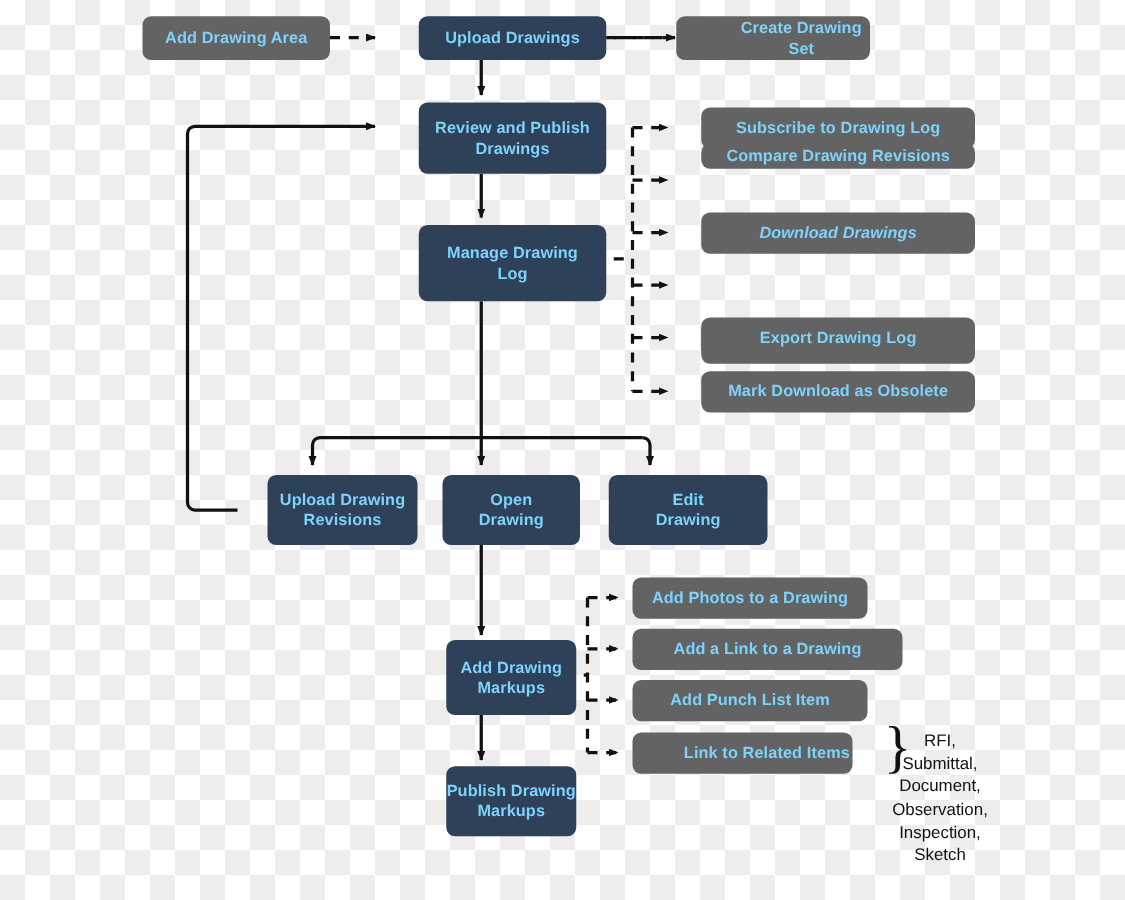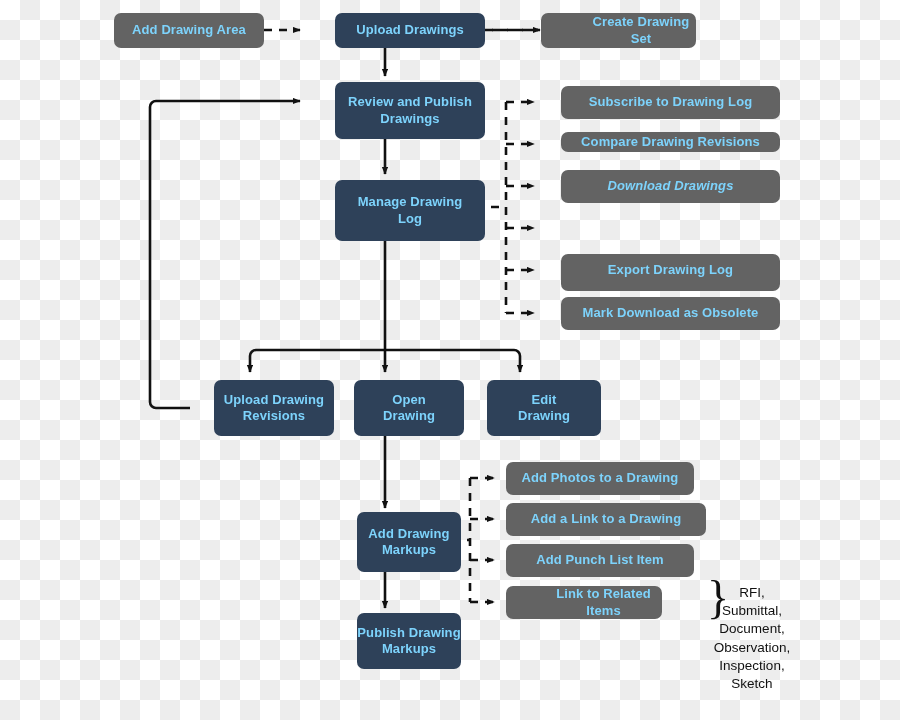--- a/index.html
+++ b/index.html
@@ -128,49 +128,49 @@
   <div class="node secondary f13" style="left:541px; top:13px; width:155px; height:35px;padding-left:45px;">Create Drawing Set</div>
 
   <div class="node primary f13" style="left:311px; top:82px; width:150px; height:57px;">Review and Publish
 Drawings</div>
 
   <div class="node primary f13" style="left:311px; top:180px; width:150px; height:61px;">Manage Drawing
 Log</div>
 
   <div class="node secondary f13" style="left:561px; top:86px; width:219px; height:33px;">Subscribe to Drawing Log</div>
 
-  <div class="node secondary f13" style="left:561px; top:132px; width:219px; height:20px;text-align:center;">Compare Drawing Revisions</div>
+  <div class="node secondary f13" style="left:561px; top:115px; width:219px; height:20px;text-align:center;">Compare Drawing Revisions</div>
 
   <div class="node secondary f13" style="left:561px; top:170px; width:219px; height:33px;font-style:italic;">Download Drawings</div>
 
   <div class="node secondary f13" style="left:561px; top:212px; width:219px; height:33px;margin-top:46px;">Reorder Drawings</div>
 
   <div class="node secondary f13" style="left:561px; top:254px; width:219px; height:33px;">Export Drawing Log</div>
 
   <div class="node secondary f13" style="left:561px; top:297px; width:219px; height:33px;">Mark Download as Obsolete</div>
 
   <div class="node primary f13" style="left:190px; top:380px; width:120px; height:56px;">Upload Drawing
 Revisions</div>
 
   <div class="node primary f13" style="left:330px; top:380px; width:110px; height:56px;">Open
 Drawing</div>
 
-  <div class="node primary f13" style="left:463px; top:380px; width:114px; height:56px;">Edit
+  <div class="node primary f13" style="left:463px; top:380px; width:127px; height:56px;">Edit
 Drawing</div>
 
   <div class="node primary f13" style="left:333px; top:512px; width:104px; height:60px;">Add Drawing
 Markups</div>
 
   <div class="node secondary f13" style="left:506px; top:462px; width:188px; height:33px;">Add Photos to a Drawing</div>
 
-  <div class="node secondary f13" style="left:506px; top:503px; width:200px; height:33px;">Add a Link to a Drawing</div>
+  <div class="node secondary f13" style="left:506px; top:503px; width:216px; height:33px;">Add a Link to a Drawing</div>
 
   <div class="node secondary f13" style="left:506px; top:544px; width:188px; height:33px;">Add Punch List Item</div>
 
-  <div class="node secondary f13" style="left:506px; top:586px; width:156px; height:33px;padding-left:39px;">Link to Related Items</div>
+  <div class="node secondary f13" style="left:506px; top:586px; width:176px; height:33px;padding-left:39px;">Link to Related Items</div>
 
   <div class="node primary f13" style="left:333px; top:613px; width:104px; height:56px;">Publish Drawing
 Markups</div>
 
   <div class="brace" style="left:707px; top:575px;">}</div>
 
   <div class="annotation" style="left:704px; top:584px; width:96px;">RFI,
 Submittal,
 Document,
 Observation,

